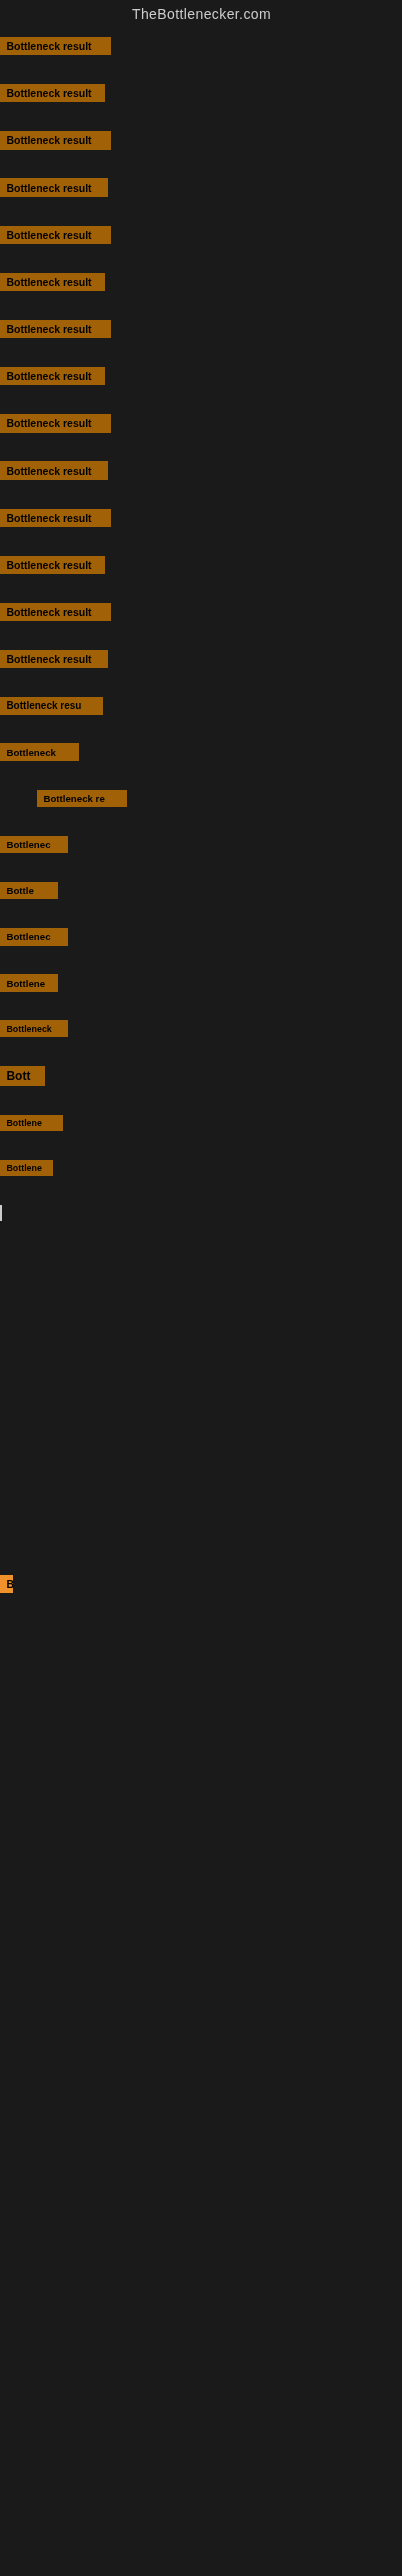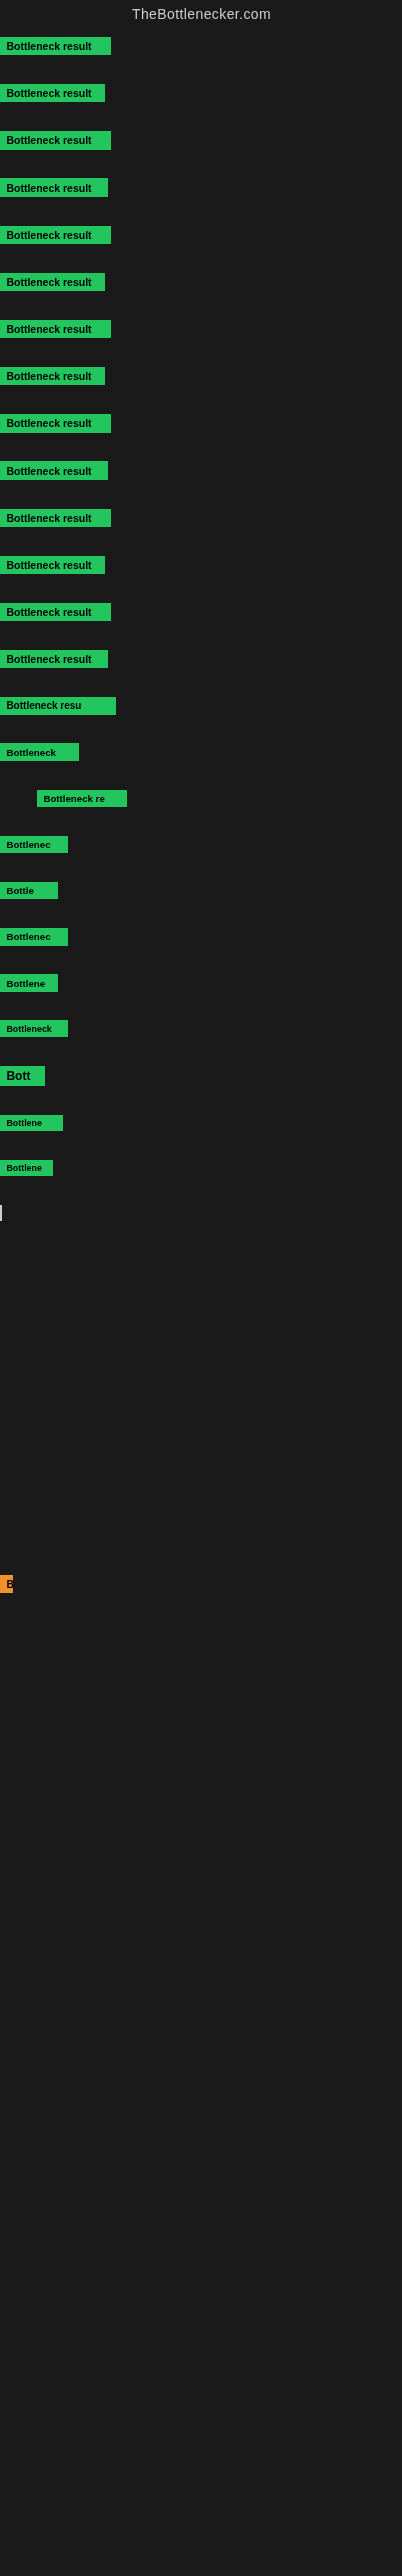--- a/index.html
+++ b/index.html
@@ -26,21 +26,21 @@
     }
 
     .bottleneck-item {
       display: flex;
       align-items: flex-start;
       margin-bottom: 0;
       padding: 4.8px 0 24px 0;
     }
 
     .bottleneck-badge {
-      background-color: #22c55e;
+      background-color: #a16207;
       color: #000000;
       font-size: 10.5px;
       font-weight: bold;
       padding: 3.2px 6.4px;
       display: inline-block;
       white-space: nowrap;
       flex-shrink: 0;
     }
 
     .items-container {
@@ -55,21 +55,21 @@
     .item-5 .bottleneck-badge { width: 111px; }
     .item-6 .bottleneck-badge { width: 105px; }
     .item-7 .bottleneck-badge { width: 111px; }
     .item-8 .bottleneck-badge { width: 105px; }
     .item-9 .bottleneck-badge { width: 111px; }
     .item-10 .bottleneck-badge { width: 108px; }
     .item-11 .bottleneck-badge { width: 111px; }
     .item-12 .bottleneck-badge { width: 105px; }
     .item-13 .bottleneck-badge { width: 111px; }
     .item-14 .bottleneck-badge { width: 108px; }
-    .item-15 .bottleneck-badge { width: 116px; font-size: 10px; }
+    .item-15 .bottleneck-badge { width: 103px; font-size: 10px; }
     .item-16 .bottleneck-badge { width: 79px; font-size: 9.7px; }
     .item-17 .bottleneck-badge { width: 90px; font-size: 9.7px; margin-left: 37px; }
     .item-18 .bottleneck-badge { width: 68px; font-size: 9.7px; }
     .item-19 .bottleneck-badge { width: 58px; font-size: 9.7px; }
     .item-20 .bottleneck-badge { width: 68px; font-size: 9.7px; }
     .item-21 .bottleneck-badge { width: 58px; font-size: 9.7px; }
     .item-22 .bottleneck-badge { width: 68px; font-size: 8.9px; }
     .item-23 .bottleneck-badge { width: 45px; font-size: 12px; }
     .item-24 .bottleneck-badge { width: 63px; font-size: 8.9px; }
     .item-25 .bottleneck-badge { width: 53px; font-size: 8.9px; overflow: hidden; }

